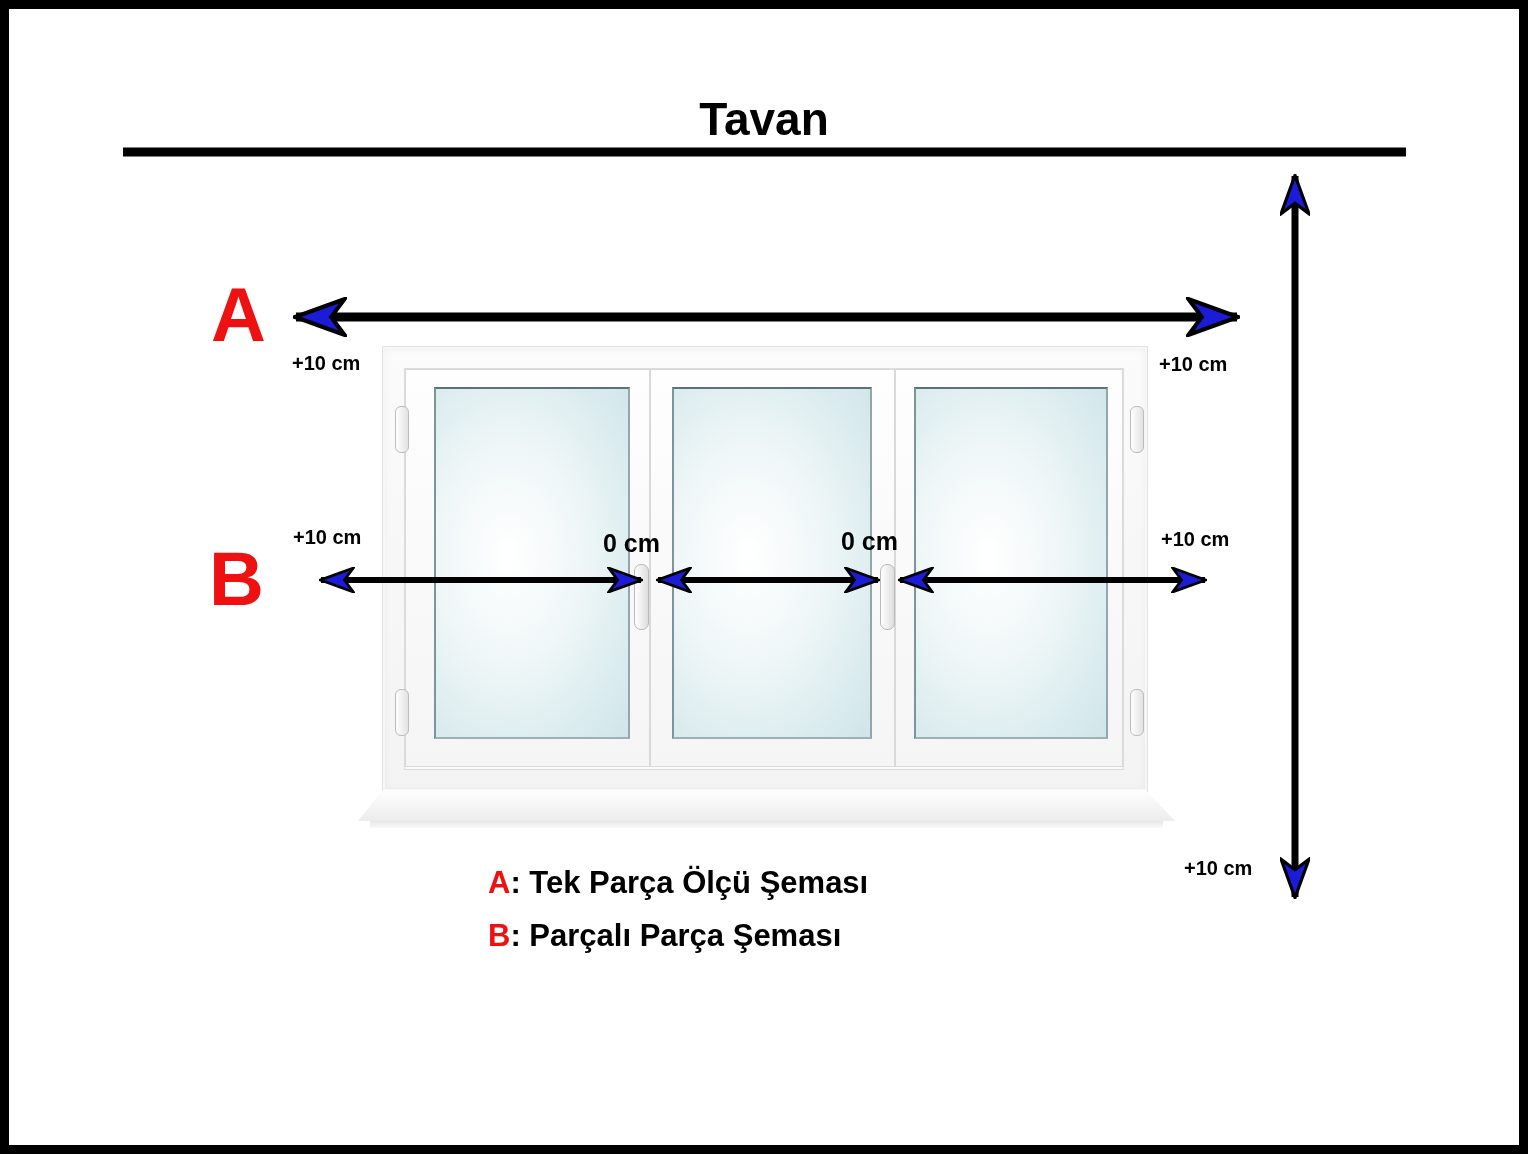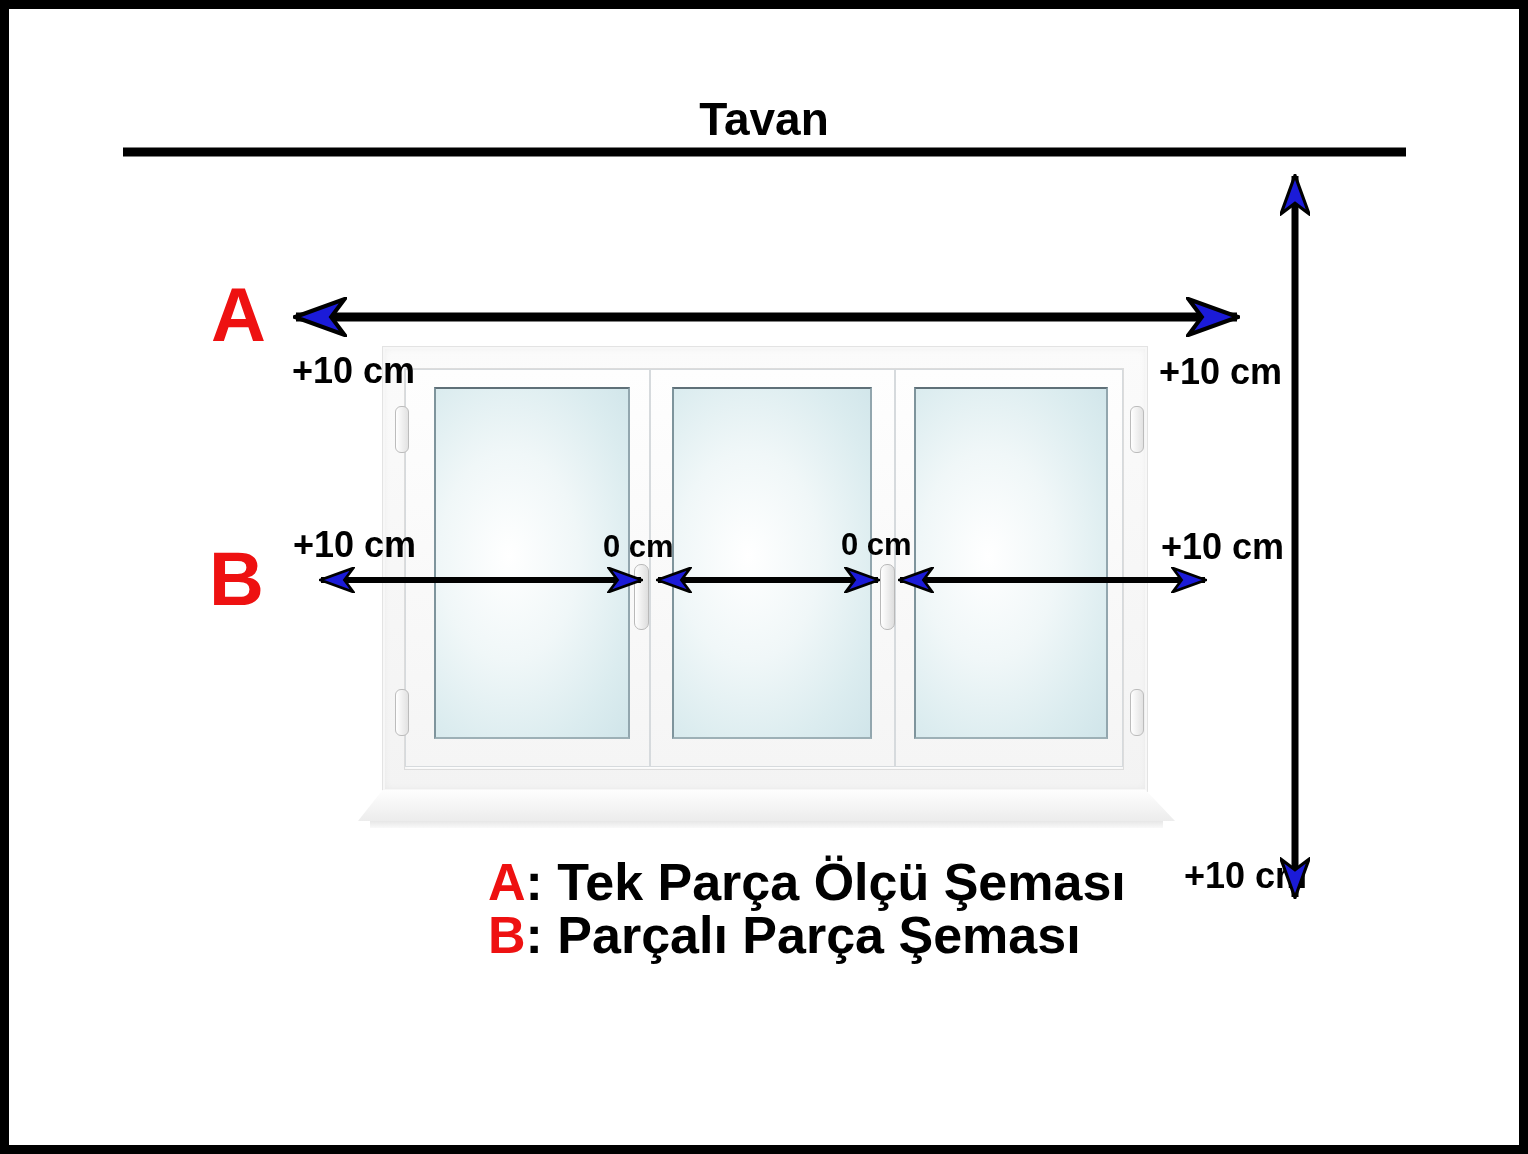--- a/index.html
+++ b/index.html
@@ -23,28 +23,28 @@
     text-align:center;
     font-size:46px;font-weight:bold;color:#000;
     letter-spacing:0px;
   }
   .big-letter{
     font-size:76px;font-weight:bold;
     color:var(--red,#ee1111);
     line-height:1;
   }
   .plus10{
-    font-size:36px;font-weight:bold;color:#000;line-height:1;white-space:nowrap;
+    font-size:20px;font-weight:bold;color:#000;line-height:1;white-space:nowrap;
   }
   .zerocm{
-    font-size:31px;font-weight:bold;color:#000;line-height:1;white-space:nowrap;
+    font-size:25px;font-weight:bold;color:#000;line-height:1;white-space:nowrap;
   }
   .legend{
     left:488px;top:856px;
-    font-size:52px;font-weight:bold;color:#000;
+    font-size:31px;font-weight:bold;color:#000;
     line-height:53px;white-space:nowrap;
   }
   .legend .letter{color:var(--red,#ee1111);}
   
   .win-outer{
     left:382px;top:346px;width:764px;height:444px;
     background:linear-gradient(180deg,#fbfbfb,#f3f3f3);
     border:1px solid #e3e3e3;
     box-shadow:inset 0 0 0 2px #f7f7f7, inset 0 0 8px rgba(0,0,0,0.07);
   }

